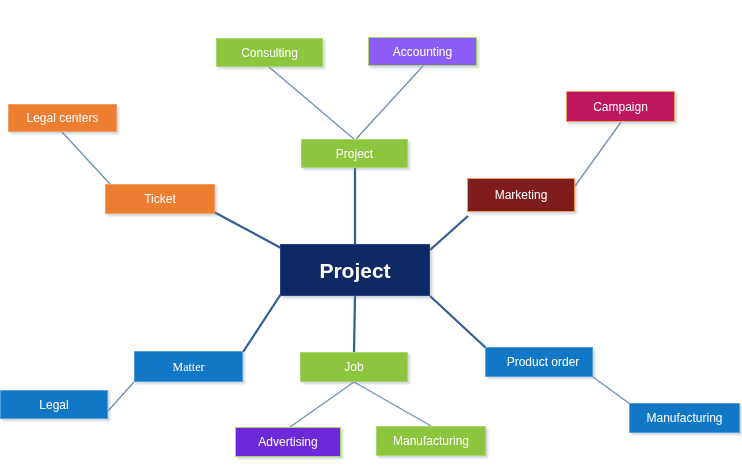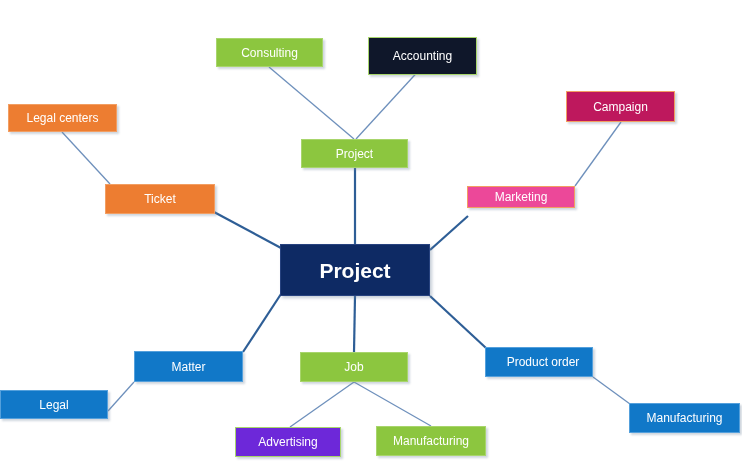--- a/index.html
+++ b/index.html
@@ -65,39 +65,39 @@
       <line x1="354" y1="382" x2="431" y2="426" stroke="#6E90BC" stroke-width="1.3"></line>
       <line x1="593" y1="377" x2="630" y2="404" stroke="#6E90BC" stroke-width="1.3"></line>
     </svg>
   <div id="nodes">
       <div class="node central" style="left: 280px; top: 244px; width: 150px; height: 52px; background: rgb(14, 42, 100); border: 1px solid rgb(39, 66, 127);">
         <span>Project</span>
       </div>
       <div class="node" style="left: 216px; top: 38px; width: 107px; height: 29px; background: rgb(140, 198, 63); border: 1px solid rgb(168, 213, 108);">
         <span>Consulting</span>
       </div>
-      <div class="node" style="left: 368px; top: 37px; width: 109px; height: 38px; background: #0f172a; border: 1px solid rgb(168, 213, 108);">
+      <div class="node" style="left: 368px; top: 37px; width: 109px; height: 29px; background: #8b5cf6; border: 1px solid rgb(168, 213, 108);">
         <span>Accounting</span>
       </div>
       <div class="node" style="left: 301px; top: 139px; width: 107px; height: 29px; background: rgb(140, 198, 63); border: 1px solid rgb(168, 213, 108);">
         <span>Project</span>
       </div>
       <div class="node" style="left: 8px; top: 104px; width: 109px; height: 28px; background: rgb(237, 125, 49); border: 1px solid rgb(242, 158, 98);">
         <span>Legal centers</span>
       </div>
       <div class="node" style="left: 566px; top: 91px; width: 109px; height: 31px; background: #be185d; border: 1px solid rgb(242, 158, 98);">
         <span>Campaign</span>
       </div>
       <div class="node" style="left: 105px; top: 184px; width: 110px; height: 30px; background: rgb(237, 125, 49); border: 1px solid rgb(242, 158, 98);">
         <span>Ticket</span>
       </div>
-      <div class="node" style="left: 467px; top: 186px; width: 108px; height: 22px; background: #ec4899; border: 1px solid rgb(242, 158, 98);">
+      <div class="node" style="left: 467px; top: 178px; width: 108px; height: 34px; background: #7f1d1d; border: 1px solid rgb(242, 158, 98);">
         <span>Marketing</span>
       </div>
-      <div class="node" style="left: 134px; top: 351px; width: 109px; height: 31px; background: rgb(17, 120, 200); border: 1px solid rgb(84, 160, 220);">
+      <div class="node" style="left: 134px; top: 351px; width: 109px; height: 31px; background: rgb(17, 120, 200); border: 1px solid rgb(84, 160, 220); font-family: Liberation Serif, serif;">
         <span>Matter</span>
       </div>
       <div class="node" style="left: 300px; top: 352px; width: 108px; height: 30px; background: rgb(140, 198, 63); border: 1px solid rgb(168, 213, 108);">
         <span>Job</span>
       </div>
       <div class="node" style="left: 485px; top: 347px; width: 108px; height: 30px; background: rgb(17, 120, 200); border: 1px solid rgb(84, 160, 220); padding-left: 8px;">
         <span>Product order</span>
       </div>
       <div class="node" style="left: 0px; top: 390px; width: 108px; height: 29px; background: rgb(17, 120, 200); border: 1px solid rgb(84, 160, 220);">
         <span>Legal</span>

